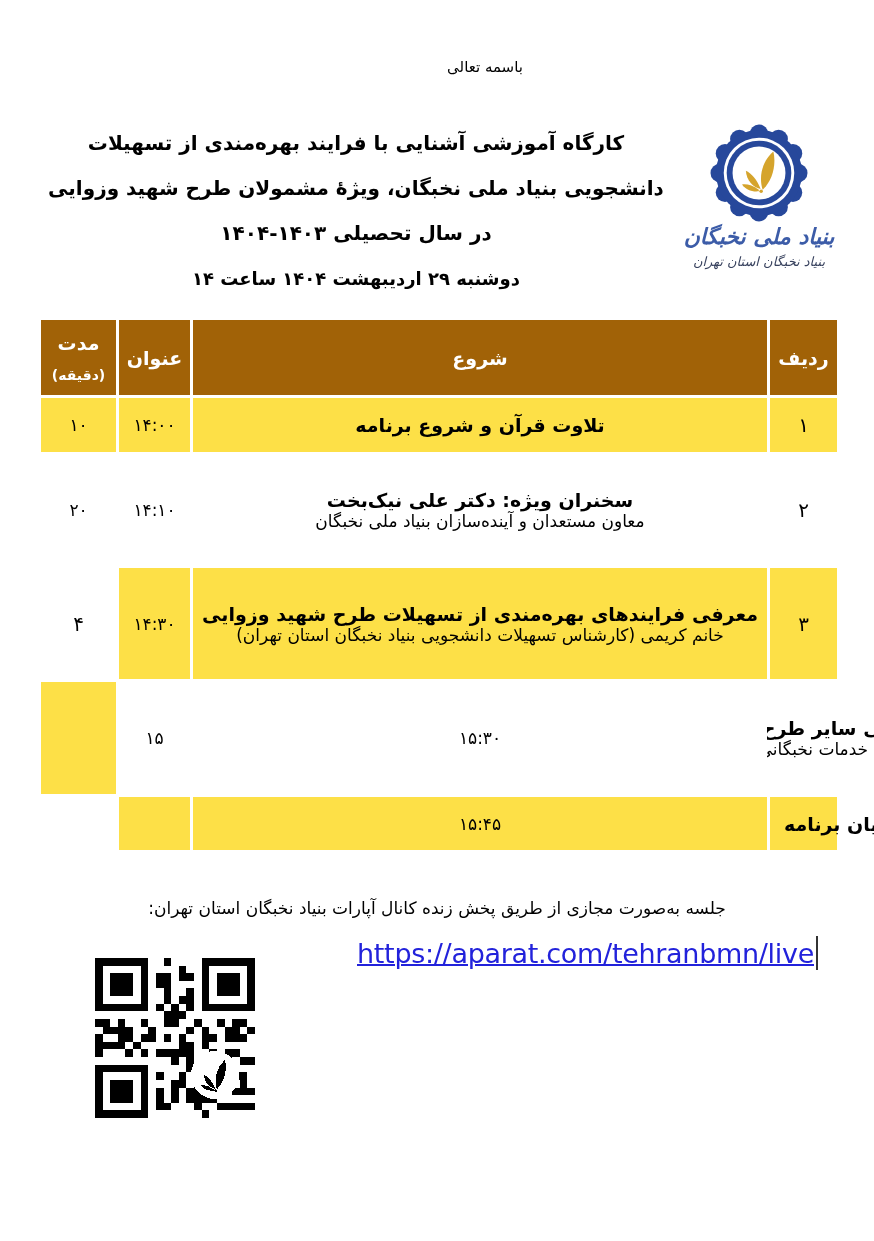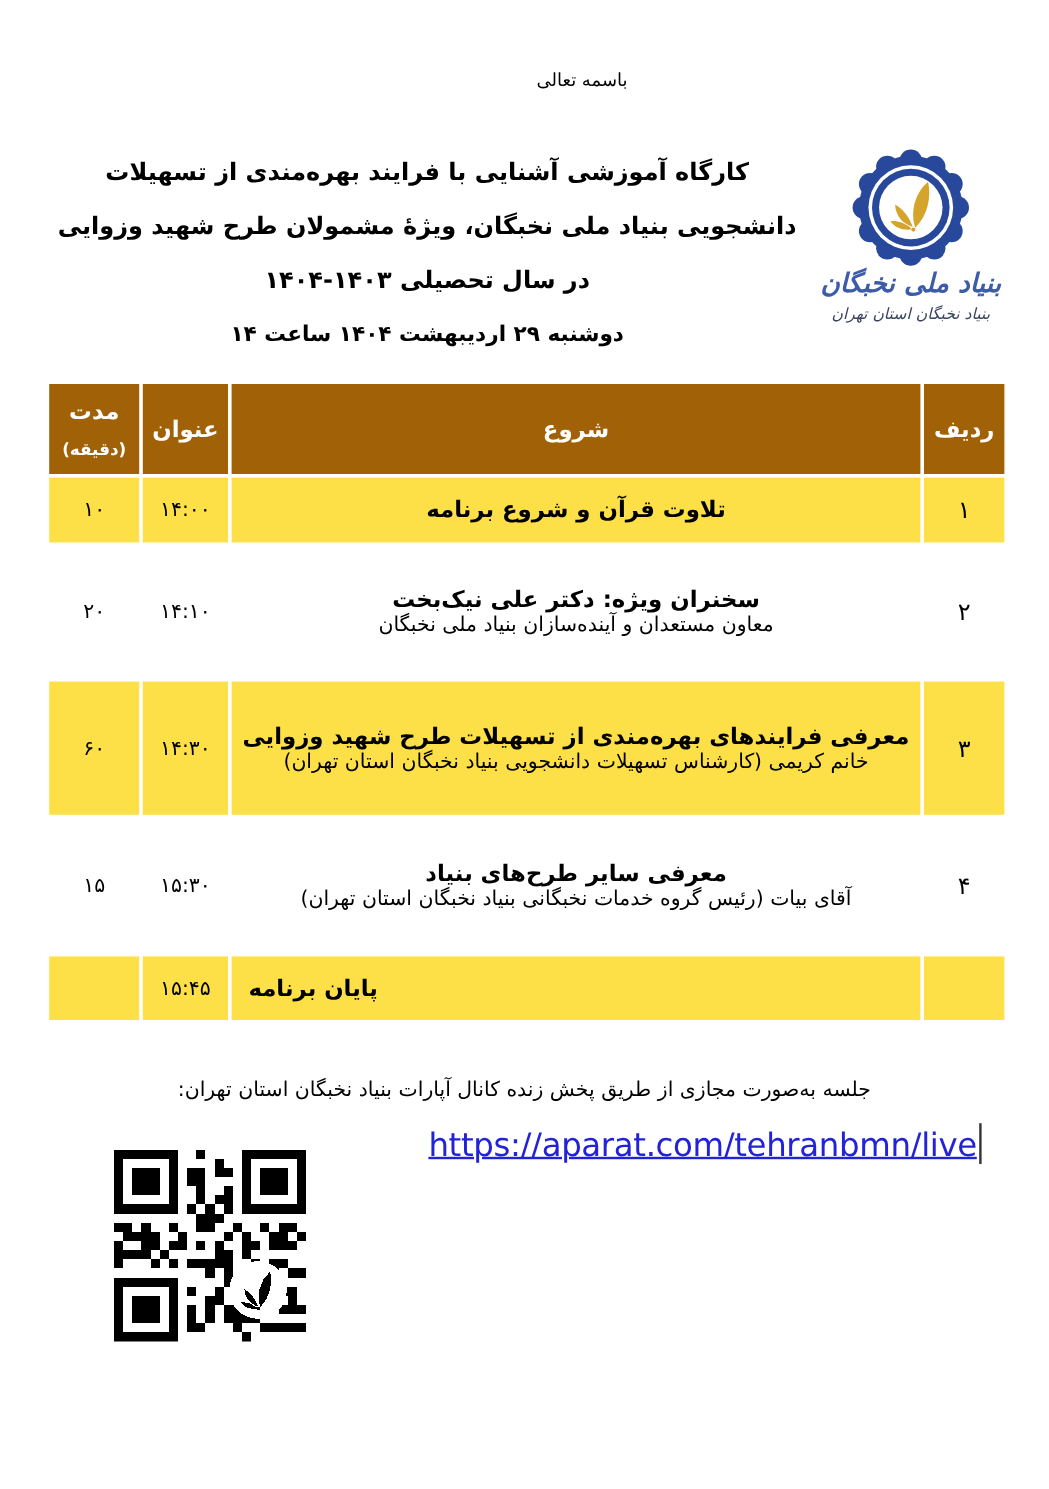--- a/index.html
+++ b/index.html
@@ -127,21 +127,20 @@
   </div>
   <div class="cell white time">۱۴:۱۰</div>
   <div class="cell white dur">۲۰</div>
 
   <div class="cell gray num">۳</div>
   <div class="cell gray">
     <div class="t-title">معرفی فرایندهای بهره‌مندی از تسهیلات طرح شهید وزوایی</div>
     <div class="t-sub">خانم کریمی (کارشناس تسهیلات دانشجویی بنیاد نخبگان استان تهران)</div>
   </div>
   <div class="cell gray time">۱۴:۳۰</div>
-  <div class="cell gray dur">۶۰</div>
 
   <div class="cell white num">۴</div>
   <div class="cell white">
     <div class="t-title">معرفی سایر طرح‌های بنیاد</div>
     <div class="t-sub">آقای بیات (رئیس گروه خدمات نخبگانی بنیاد نخبگان استان تهران)</div>
   </div>
   <div class="cell white time">۱۵:۳۰</div>
   <div class="cell white dur">۱۵</div>
 
   <div class="cell gray"></div>

